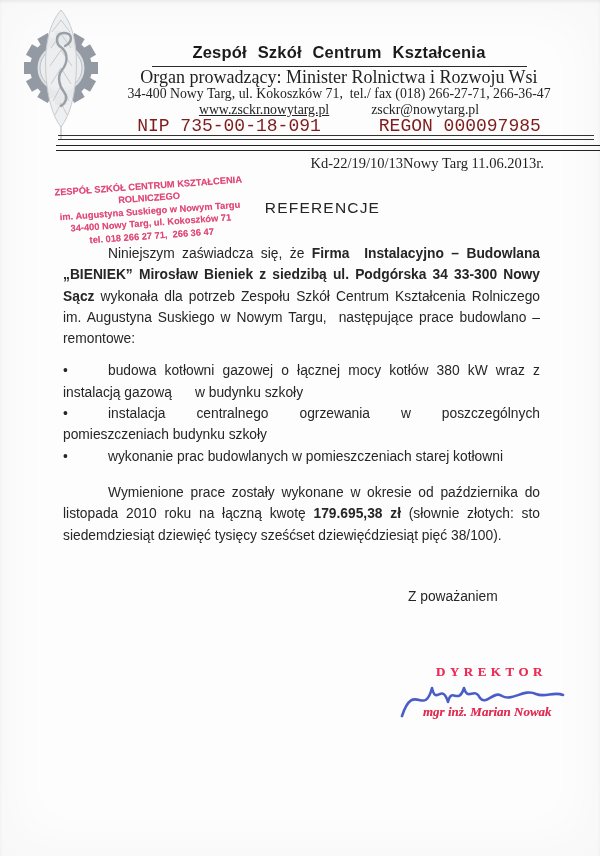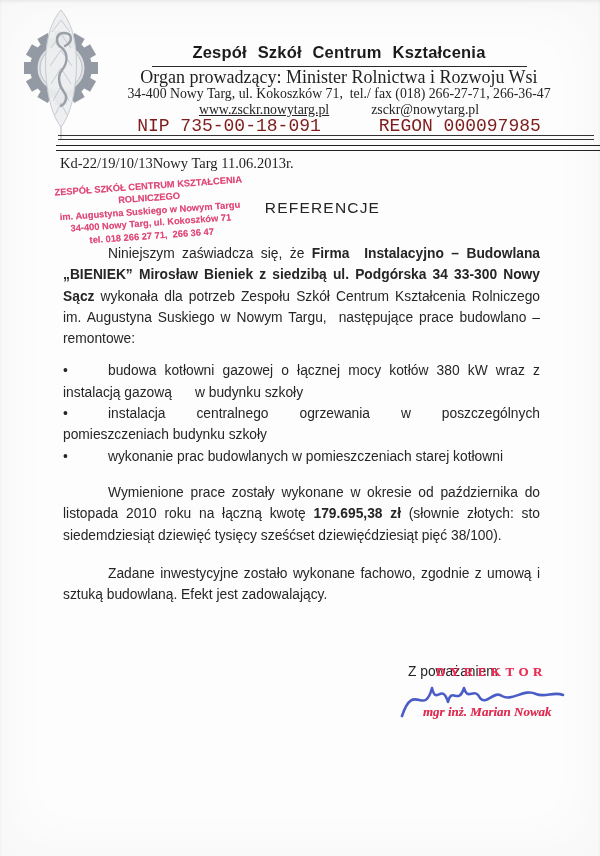--- a/index.html
+++ b/index.html
@@ -28,21 +28,21 @@
   .web-line .website { text-decoration:underline; margin-right:42px; }
   .nip-line { font-family:Liberation Mono, monospace; font-size:18px; line-height:16px; color:#7f1d1d; }
   .nip-line .nip { margin-right:58px; }
   .rule-a { position:absolute; top:135px; left:58px; width:536px; height:3px;
             border-top:1.2px solid #333; border-bottom:1.2px solid #333; }
   .rule-b { position:absolute; top:145px; left:56px; width:544px; height:4px;
             border-top:1.7px solid #222; border-bottom:1.7px solid #222; }
   
   .ref-row {
     position:absolute; top:155px; left:60px; right:56px;
-    display:flex; justify-content:flex-start;
+    display:flex; justify-content:flex-end;
     font-family:"Liberation Serif", serif; font-size:14.5px; color:#1e1e1e;
   }
   
   .stamp {
     position:absolute; left:34px; top:180px; width:232px;
     transform:rotate(-4deg);
     text-align:center;
     font-family:"Liberation Sans", sans-serif;
     font-size:9.3px; font-weight:600; line-height:12.4px;
     color:#e04878;
@@ -58,21 +58,21 @@
   .body-text {
     position:absolute; top:243px; left:63px; width:477px;
     font-size:13.8px; line-height:21.3px; text-align:justify; color:#262626;
   }
   .para { margin:0; }
   .indent { text-indent:45px; }
   .bullets { margin-top:11px; }
   .bullet-marker { display:inline-block; width:45px; }
   .para-gap1 { margin-top:15px; }
   .para-gap2 { margin-top:17px; }
-  .closing { margin-top:56px; margin-left:345px; text-align:left; }
+  .closing { margin-top:40px; margin-left:345px; text-align:left; }
   
   .sig-block { position:absolute; top:664px; left:398px; width:190px; }
   .sig-role {
     font-family:"Liberation Serif", serif; font-weight:bold;
     font-size:13px; letter-spacing:4.5px;
     color:#ee2b55; margin-left:38px;
     text-shadow:0 0 0.5px rgba(238,43,85,0.5);
   }
   .sig-scribble { position:absolute; left:0px; top:10px; }
   .sig-name {
@@ -150,21 +150,20 @@
   <div class="body-text">
     <p class="para indent"><span>Niniejszym zaświadcza się, że </span><span style="font-weight: bold;">Firma&nbsp; Instalacyjno – Budowlana „BIENIEK” Mirosław Bieniek z siedzibą ul. Podgórska 34 33-300 Nowy Sącz </span><span>wykonała dla potrzeb Zespołu Szkół Centrum Kształcenia Rolniczego im. Augustyna Suskiego w Nowym Targu,&nbsp; następujące prace budowlano – remontowe:</span></p>
 
     <div class="bullets">
       <p class="para"><span class="bullet-marker">•</span><span>budowa kotłowni gazowej o łącznej mocy kotłów 380 kW wraz z instalacją gazową&nbsp;&nbsp;&nbsp;&nbsp;&nbsp; w budynku szkoły</span></p>
       <p class="para"><span class="bullet-marker">•</span><span>instalacja centralnego ogrzewania w poszczególnych pomieszczeniach budynku szkoły</span></p>
       <p class="para"><span class="bullet-marker">•</span><span>wykonanie prac budowlanych w pomieszczeniach starej kotłowni</span></p>
     </div>
 
     <p class="para indent para-gap1"><span>Wymienione prace zostały wykonane w okresie od października do listopada 2010 roku na łączną kwotę </span><span style="font-weight: bold;">179.695,38 zł </span><span>(słownie złotych: sto siedemdziesiąt dziewięć tysięcy sześćset dziewięćdziesiąt pięć 38/100).</span></p>
-    <p class="para indent para-gap2"><span>Zadane inwestycyjne zostało wykonane fachowo, zgodnie z umową i sztuką budowlaną. Efekt jest zadowalający.</span></p>
 
     <div class="closing">Z poważaniem</div>
   </div>
 
   <div class="sig-block">
     <div class="sig-role">DYREKTOR</div>
     <svg class="sig-scribble" width="175" height="50" viewBox="0 0 175 50">
       <path d="M4 42 C 16 6 26 44 34 14 C 38 32 44 8 50 28 C 54 12 60 32 66 14 C 70 28 76 12 82 24 C 88 32 96 16 104 22 C 114 28 126 14 138 20 C 147 24 156 17 165 21" stroke="#3b4ec0" stroke-width="2.6" fill="none" stroke-linecap="round" stroke-linejoin="round" opacity="0.92"></path>
     </svg>
     <div class="sig-name">mgr inż. Marian Nowak</div>

